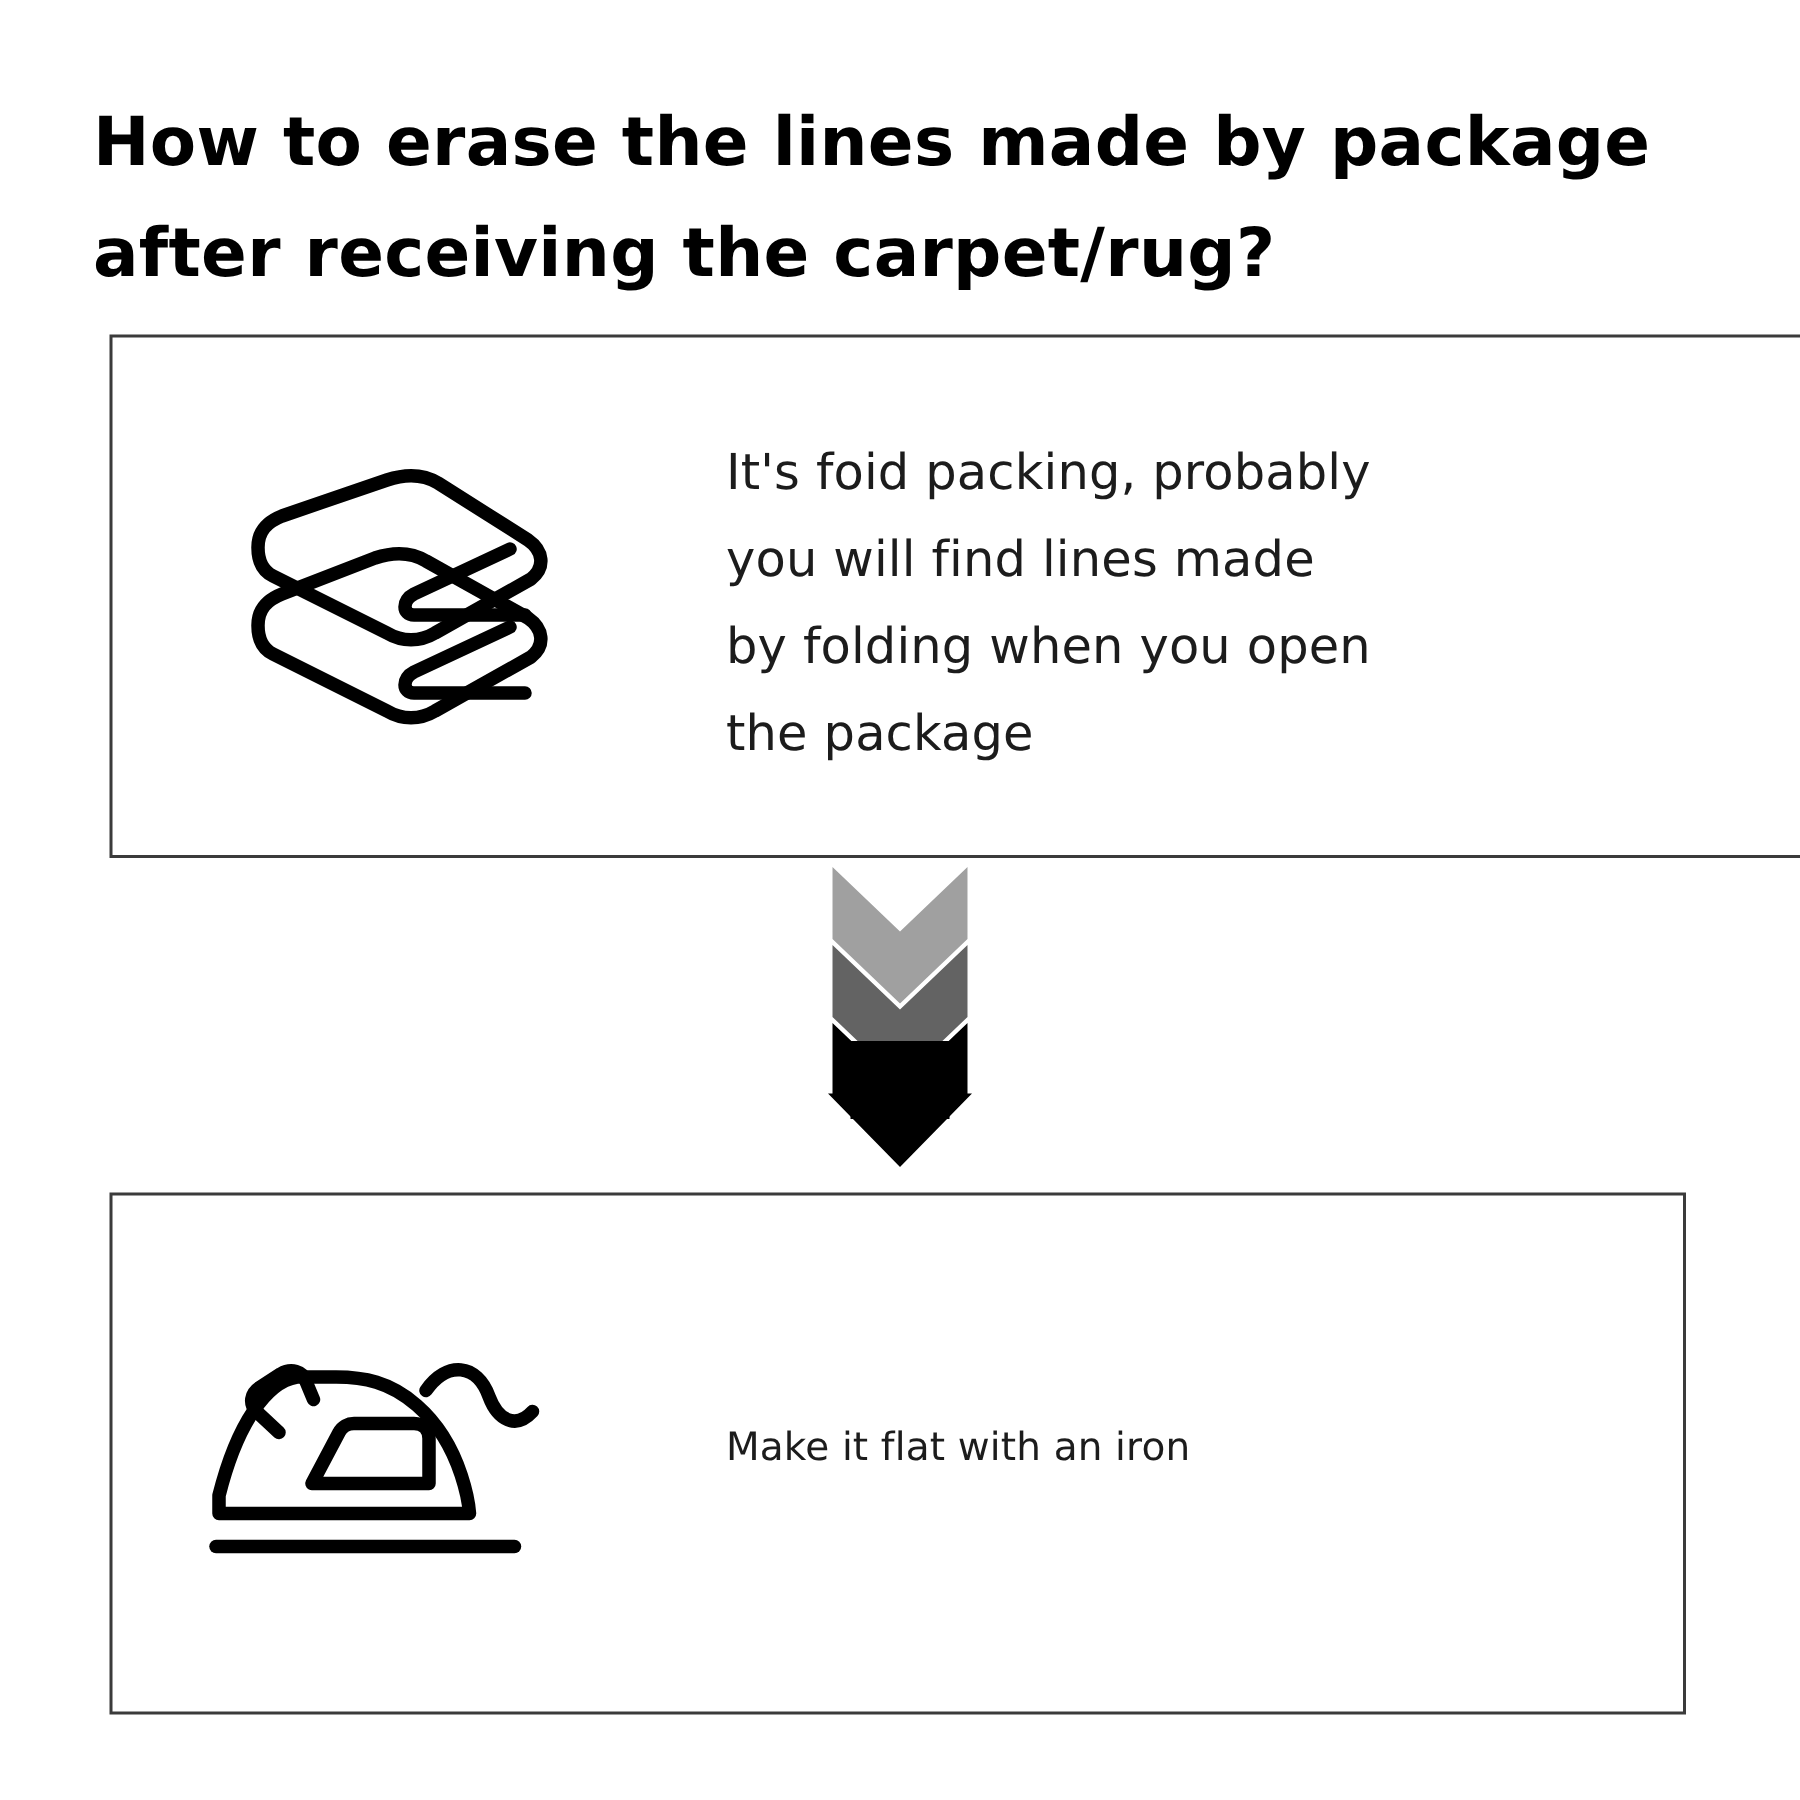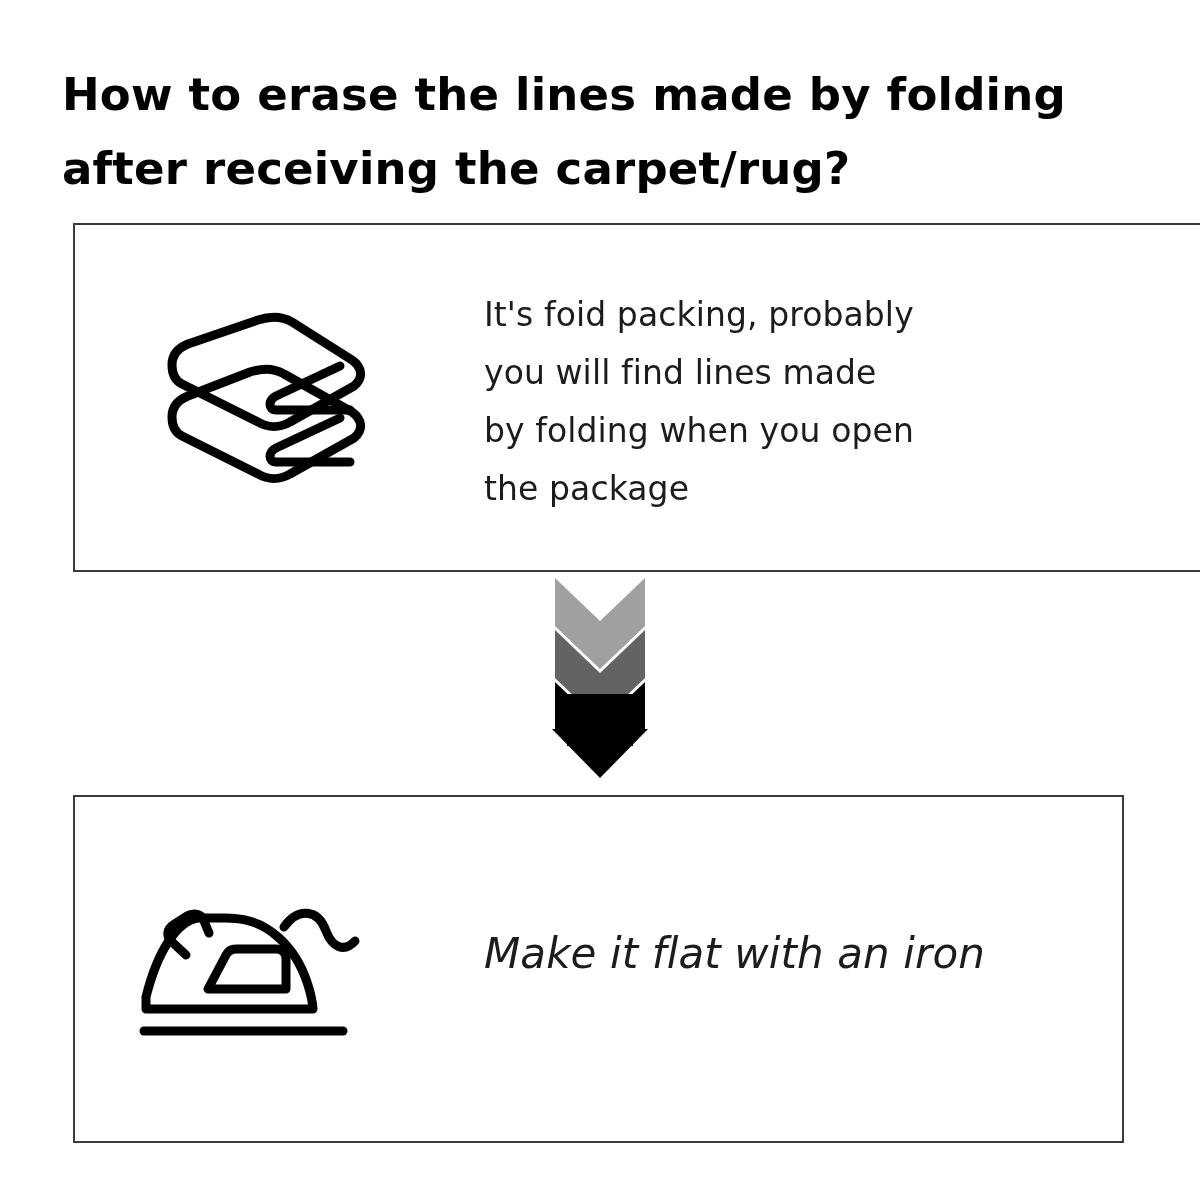--- a/index.html
+++ b/index.html
@@ -96,45 +96,44 @@
     left: 409px;
     top: 61px;
     width: 600px;
     font-size: 33px;
     line-height: 58px;
     letter-spacing: 0.1px;
   }
 
   #step-text-2 {
     left: 409px;
-    top: 133px;
+    top: 144px;
     width: 600px;
-    font-size: 42px;
+    font-size: 26px;
     line-height: 48px;
     letter-spacing: 0.1px;
-    font-style: italic;
   }
 
   
   #arrow-connector {
     position: absolute;
     left: 551px;
     top: 574px;
     width: 98px;
     height: 208px;
   }
 
   #arrow-connector svg { display: block; }
 </style>
 </head>
 <body>
 
 <div class="page">
 
-  <h1 class="title">How to erase the lines made by folding
+  <h1 class="title">How to erase the lines made by package
 after receiving the carpet/rug?</h1>
 
   <div class="step-box" id="step-box-1">
 
     <div class="icon-slot" id="folded-icon-slot">
       <svg width="240" height="175" viewBox="0 0 240 175" fill="none" stroke="#000000" stroke-width="9" stroke-linecap="round" stroke-linejoin="round" aria-hidden="true">
 
         <path d="M 32 55
                  C 32 44, 38 38, 48 34
                  L 118 10

